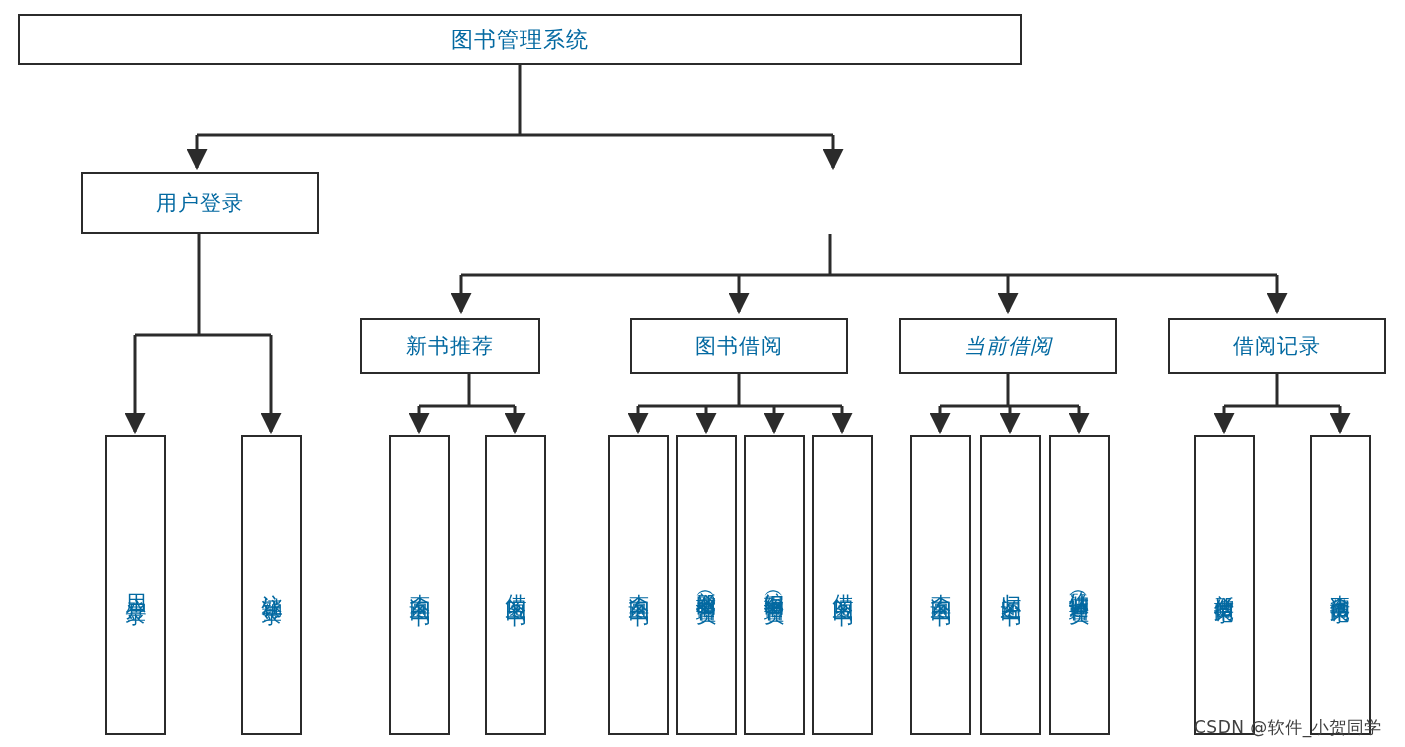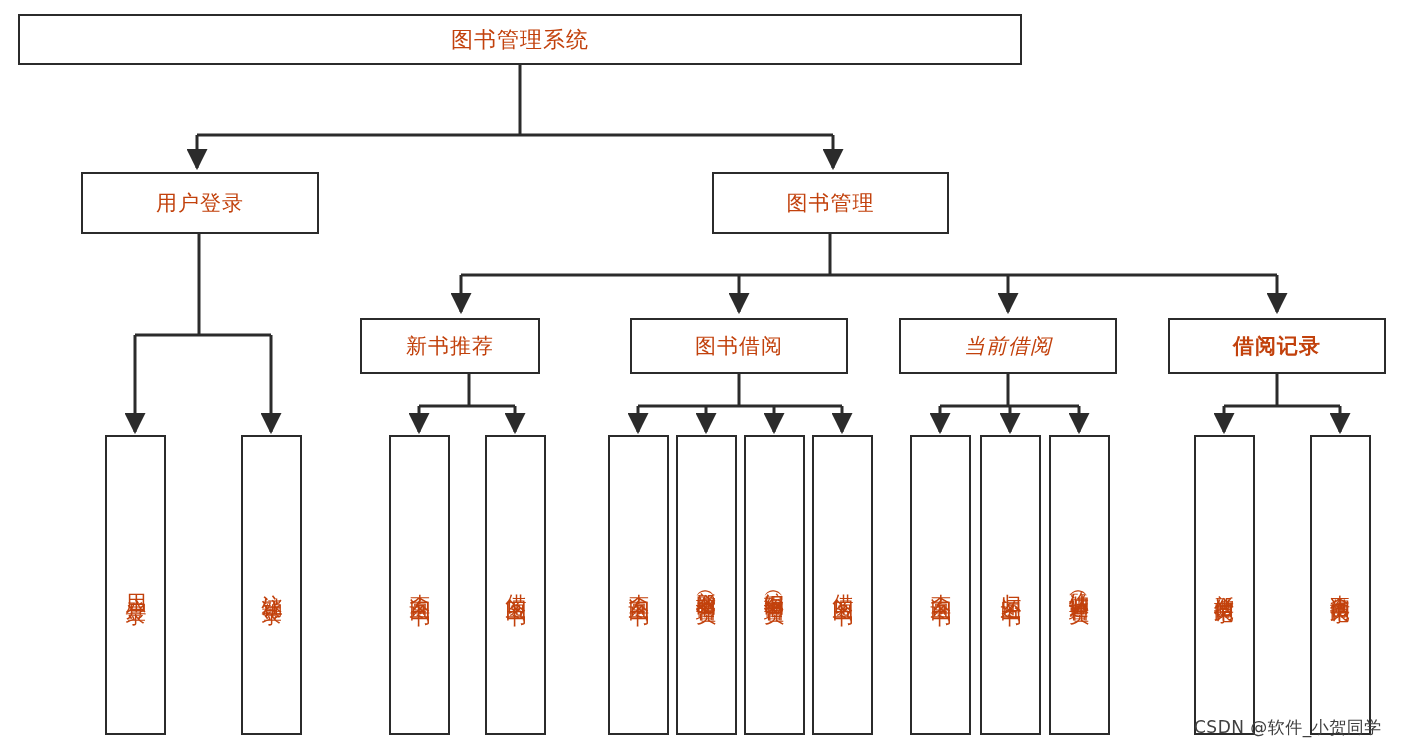--- a/index.html
+++ b/index.html
@@ -27,21 +27,21 @@
     pointer-events: none;
   }
   .node {
     position: absolute;
     box-sizing: border-box;
     border: 2px solid #2b2b2b;
     background: #ffffff;
     display: flex;
     align-items: center;
     justify-content: center;
-    color: #c2410c;
+    color: #0369a1;
     overflow: hidden;
   }
   .node-label {
     display: block;
     text-align: center;
     line-height: 1.05;
     white-space: nowrap;
   }
   
   .node.horiz .node-label {
@@ -133,34 +133,31 @@
     </g>
   </svg>
 
   <div class="node horiz root" style="left:18px; top:14px; width:1004px; height:51px;">
     <span class="node-label">图书管理系统</span>
   </div>
 
   <div class="node horiz" style="left:81px; top:172px; width:238px; height:62px;">
     <span class="node-label">用户登录</span>
   </div>
-  <div class="node horiz" style="left:712px; top:172px; width:237px; height:62px;">
-    <span class="node-label">图书管理</span>
-  </div>
 
   <div class="node horiz" style="left:360px; top:318px; width:180px; height:56px;">
     <span class="node-label">新书推荐</span>
   </div>
   <div class="node horiz" style="left:630px; top:318px; width:218px; height:56px;">
     <span class="node-label">图书借阅</span>
   </div>
   <div class="node horiz" style="left:899px; top:318px; width:218px; height:56px;font-style:italic;">
     <span class="node-label">当前借阅</span>
   </div>
-  <div class="node horiz" style="left:1168px; top:318px; width:218px; height:56px;font-weight:bold;">
+  <div class="node horiz" style="left:1168px; top:318px; width:218px; height:56px;">
     <span class="node-label">借阅记录</span>
   </div>
 
   <div class="node vert" style="left:105px; top:435px; width:61px; height:300px;">
     <span class="node-label">用户登录</span>
   </div>
   <div class="node vert" style="left:241px; top:435px; width:61px; height:300px;">
     <span class="node-label">注销登录</span>
   </div>
 

